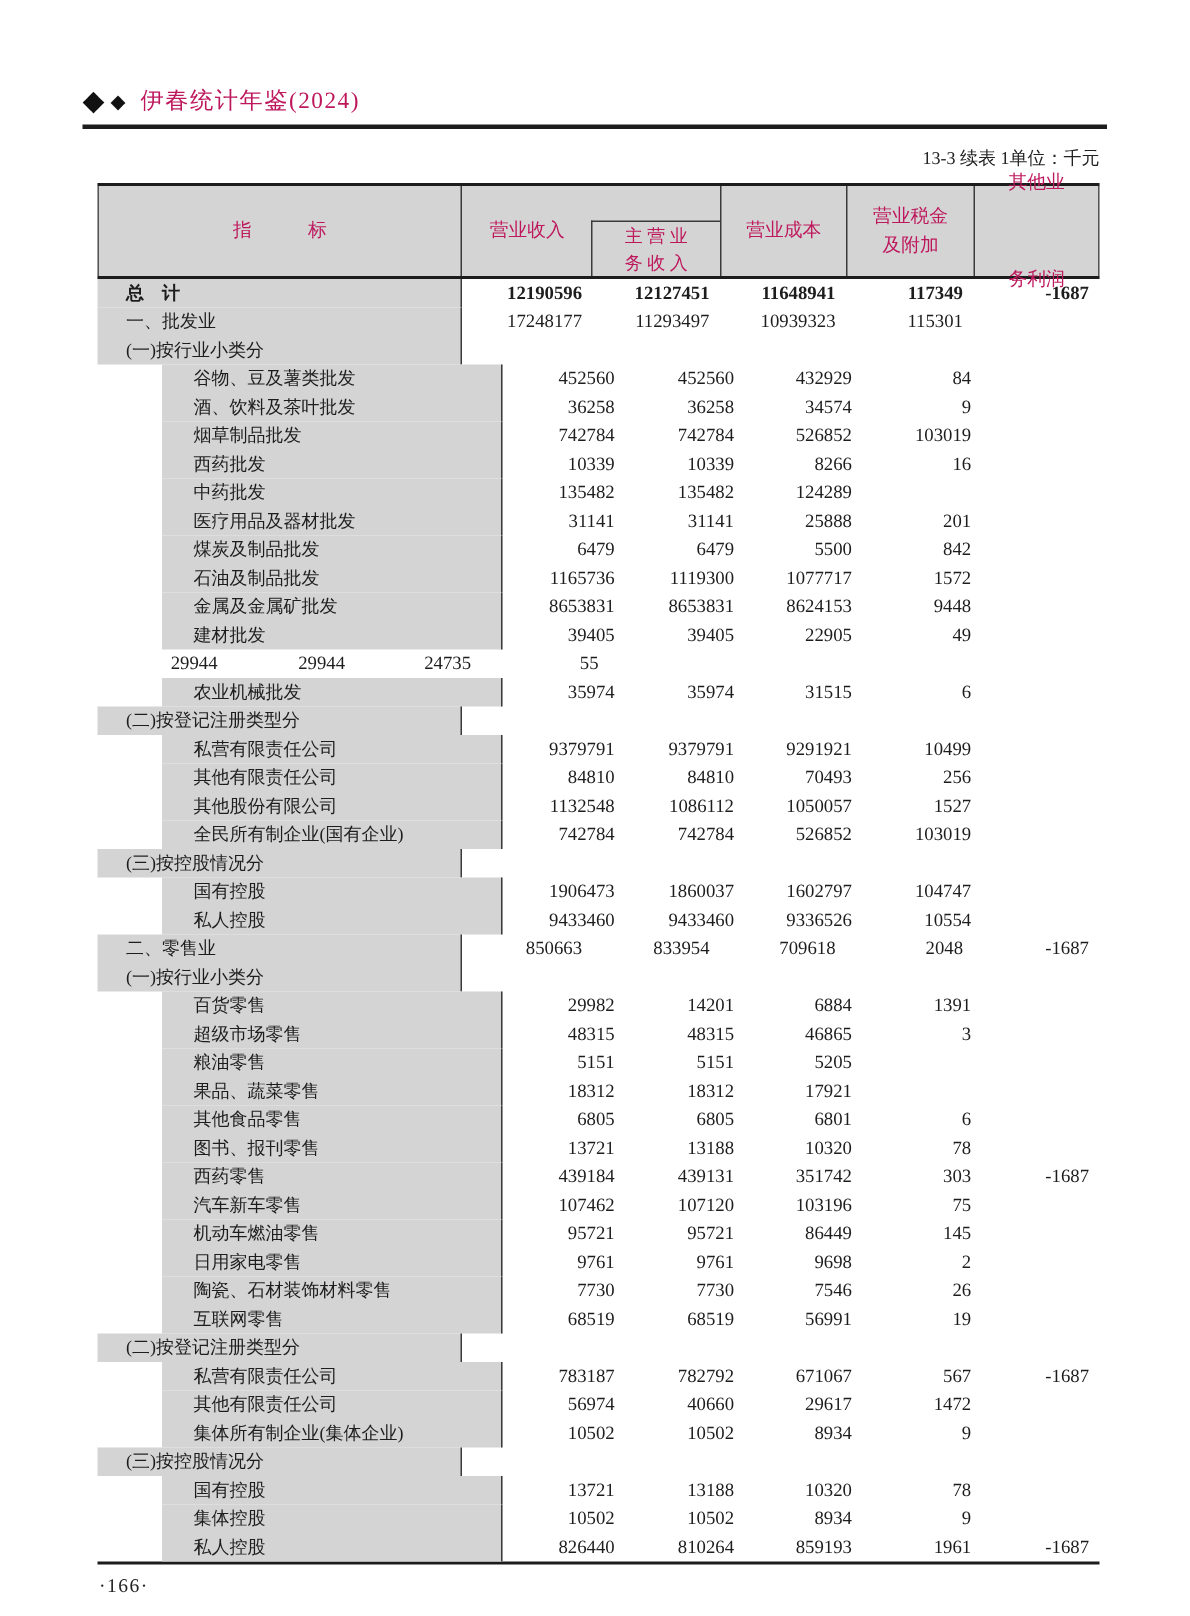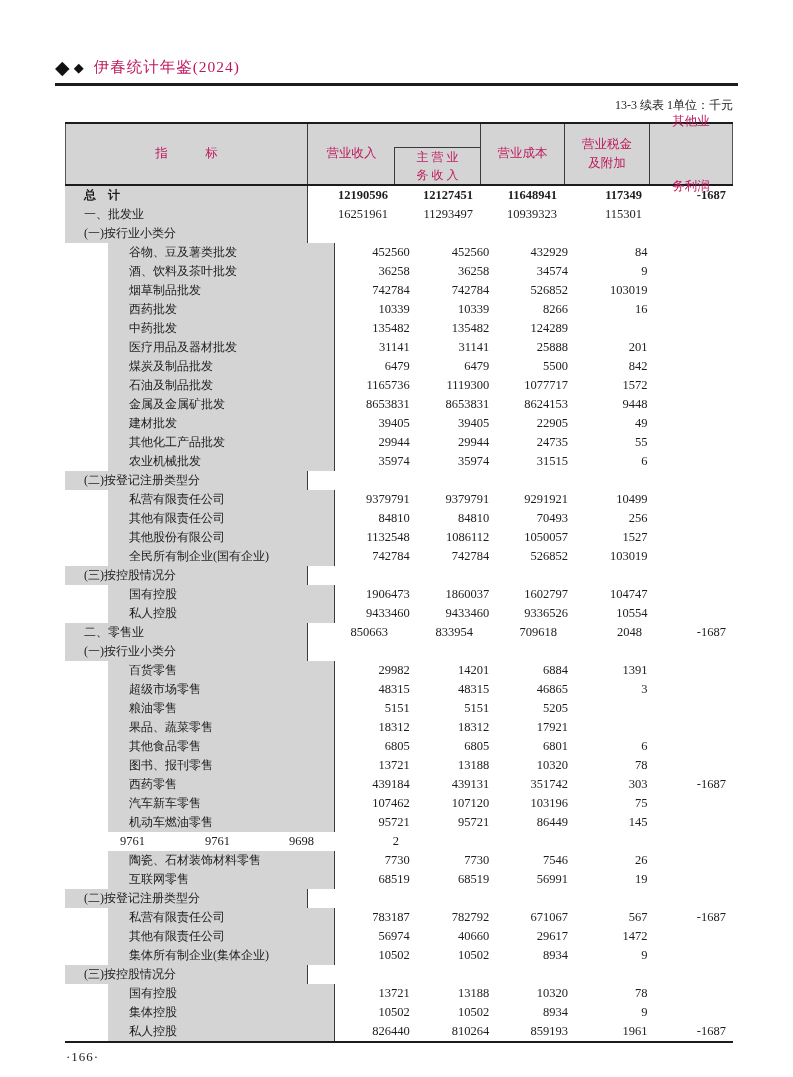--- a/index.html
+++ b/index.html
@@ -86,21 +86,21 @@
         <div class="trow bold">
           <div class="c-ind ind0">总　计</div>
           <div class="c-num c0">12190596</div>
           <div class="c-num c1">12127451</div>
           <div class="c-num c2">11648941</div>
           <div class="c-num c3">117349</div>
           <div class="c-num c4">-1687</div>
         </div>
         <div class="trow">
           <div class="c-ind ind0">一、批发业</div>
-          <div class="c-num c0">16251961</div>
+          <div class="c-num c0">17248177</div>
           <div class="c-num c1">11293497</div>
           <div class="c-num c2">10939323</div>
           <div class="c-num c3">115301</div>
           <div class="c-num c4"></div>
         </div>
         <div class="trow">
           <div class="c-ind ind0">(一)按行业小类分</div>
           <div class="c-num c0"></div>
           <div class="c-num c1"></div>
           <div class="c-num c2"></div>
@@ -181,21 +181,20 @@
         </div>
         <div class="trow">
           <div class="c-ind ind1">建材批发</div>
           <div class="c-num c0">39405</div>
           <div class="c-num c1">39405</div>
           <div class="c-num c2">22905</div>
           <div class="c-num c3">49</div>
           <div class="c-num c4"></div>
         </div>
         <div class="trow">
-          <div class="c-ind ind1">其他化工产品批发</div>
           <div class="c-num c0">29944</div>
           <div class="c-num c1">29944</div>
           <div class="c-num c2">24735</div>
           <div class="c-num c3">55</div>
           <div class="c-num c4"></div>
         </div>
         <div class="trow">
           <div class="c-ind ind1">农业机械批发</div>
           <div class="c-num c0">35974</div>
           <div class="c-num c1">35974</div>
@@ -349,20 +348,21 @@
         </div>
         <div class="trow">
           <div class="c-ind ind1">机动车燃油零售</div>
           <div class="c-num c0">95721</div>
           <div class="c-num c1">95721</div>
           <div class="c-num c2">86449</div>
           <div class="c-num c3">145</div>
           <div class="c-num c4"></div>
         </div>
         <div class="trow">
+          <div class="c-ind ind1">日用家电零售</div>
           <div class="c-num c0">9761</div>
           <div class="c-num c1">9761</div>
           <div class="c-num c2">9698</div>
           <div class="c-num c3">2</div>
           <div class="c-num c4"></div>
         </div>
         <div class="trow">
           <div class="c-ind ind1">陶瓷、石材装饰材料零售</div>
           <div class="c-num c0">7730</div>
           <div class="c-num c1">7730</div>

